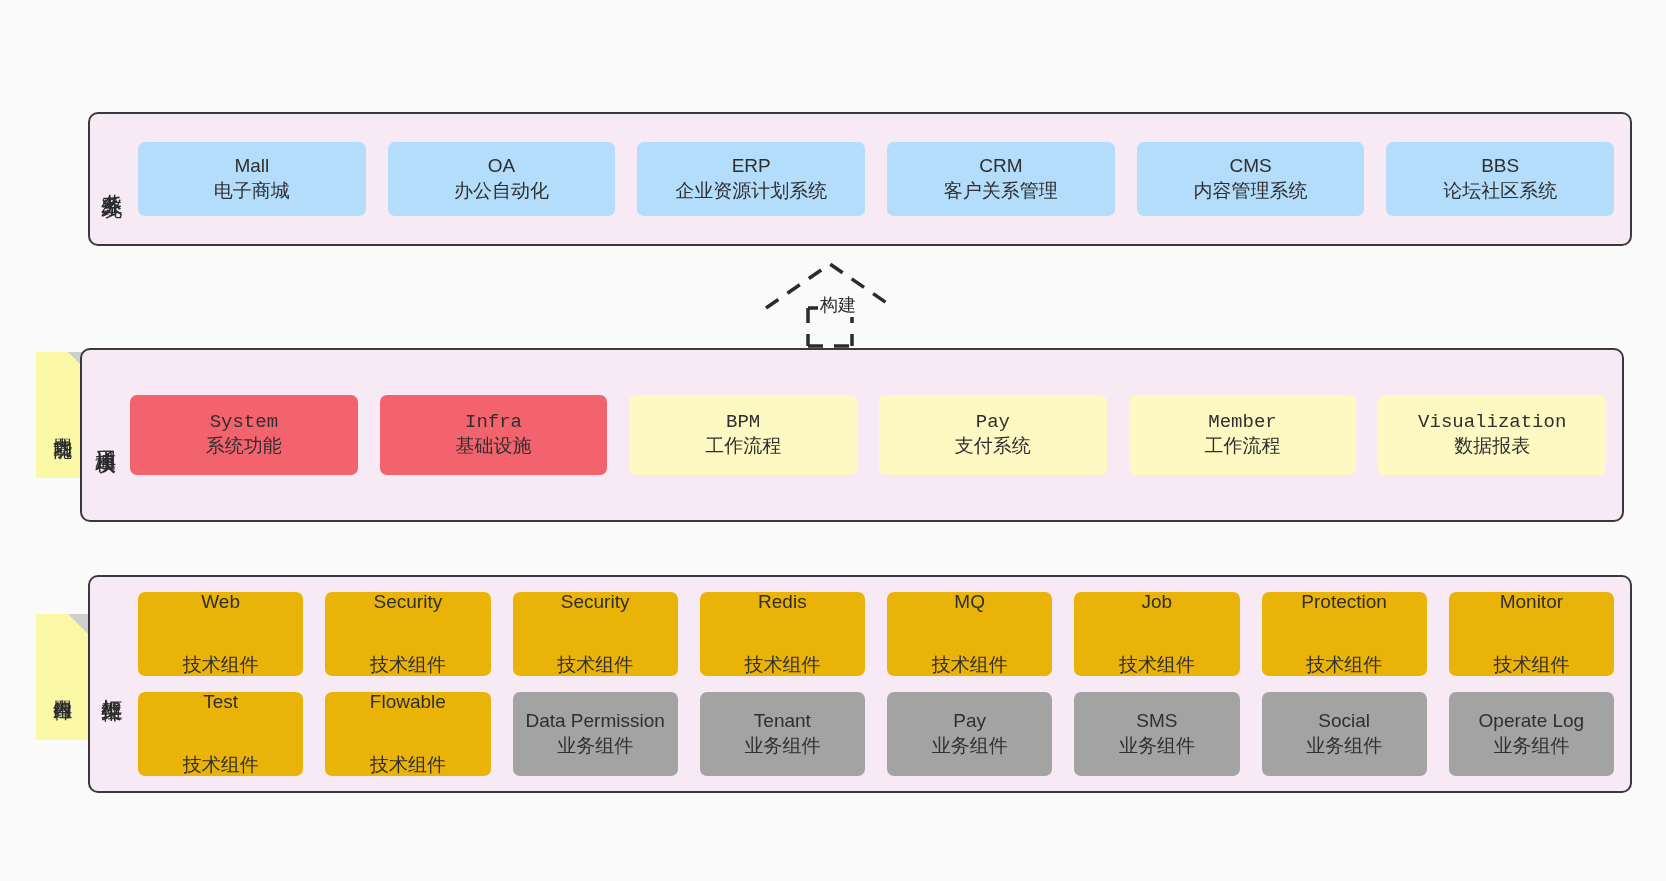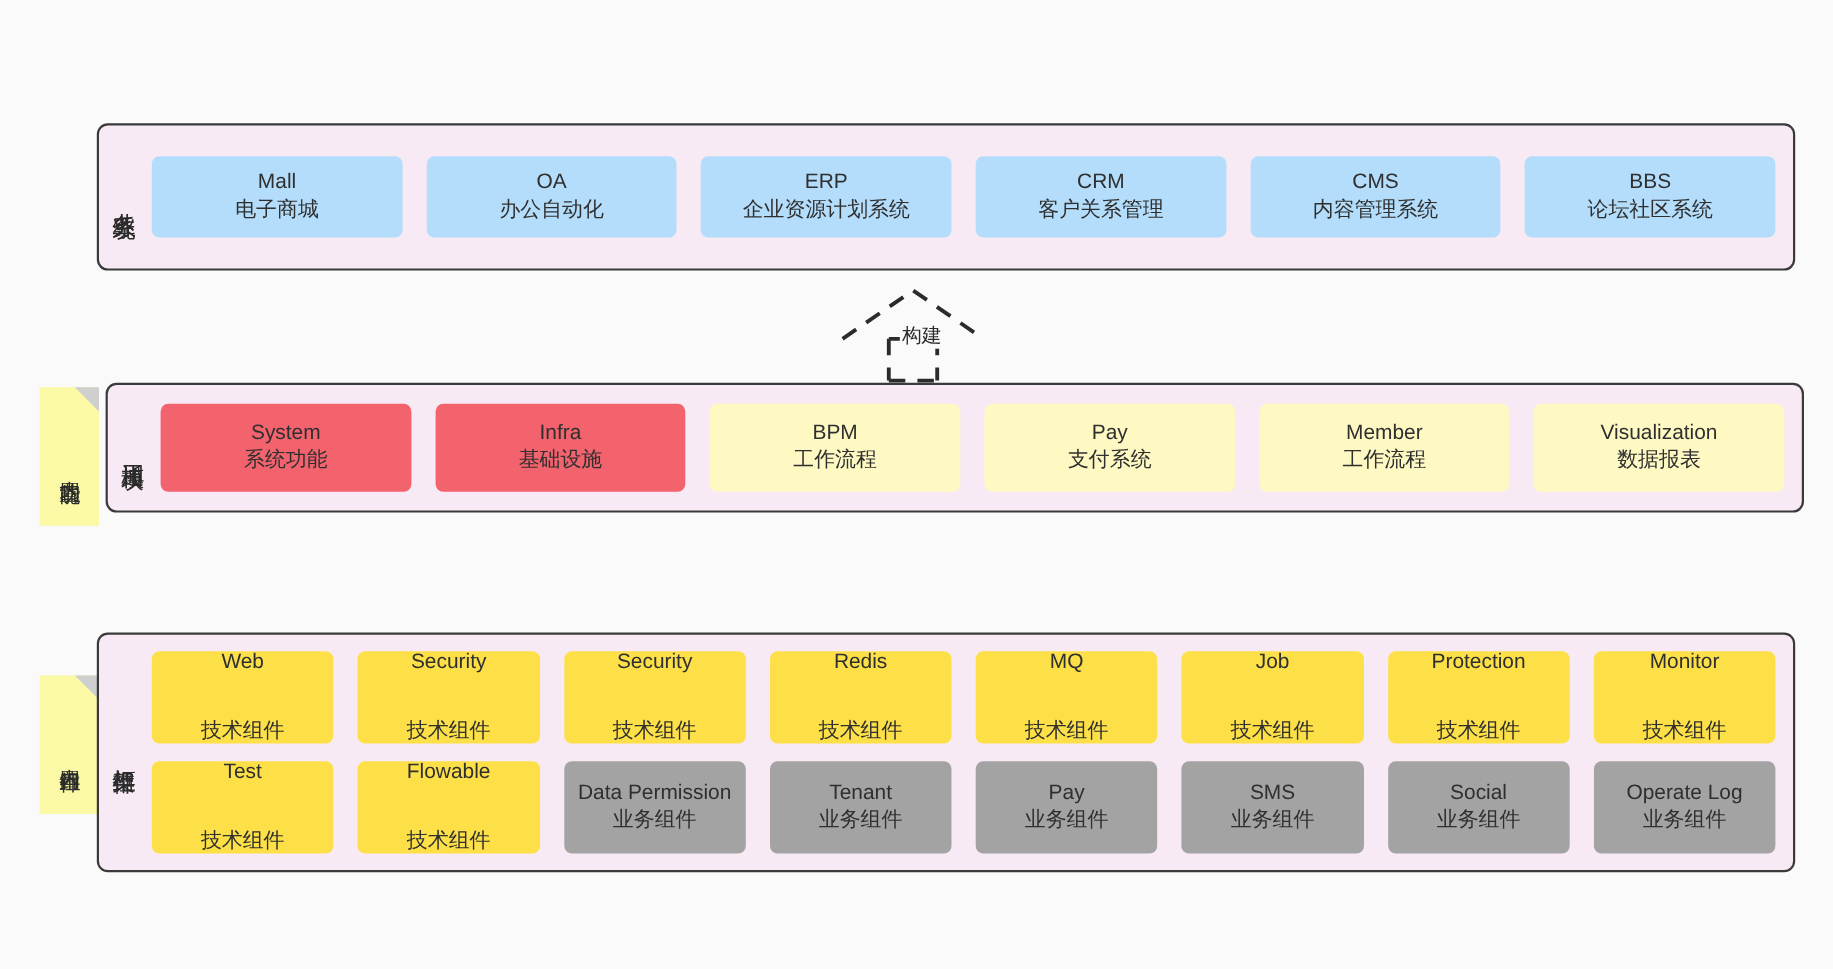--- a/index.html
+++ b/index.html
@@ -63,28 +63,28 @@
     color:#2f2f2f;
     padding:6px 4px;
   }
   .card .t1 { display:block; }
   .card .t2 { display:block; }
 
   
   .c-blue       { background:#b3ddfb; }
   .c-red        { background:#f2636e; }
   .c-pink       { background:#fef9c3; }
-  .c-green      { background:#fde047;gap:38px; }
+  .c-green      { background:#eab308;gap:38px; }
   .c-lightgreen { background:#a3a3a3; }
 
   
   #layer-business { left:88px;  top:112px; width:1544px; height:134px; }
   #layer-business .card { height:74px; }
 
-  #layer-common   { left:96px;  top:348px; width:1544px; height:118px; }
+  #layer-common   { left:80px;  top:348px; width:1544px; height:174px;font-family:Liberation Mono, monospace; }
   #layer-common .card { height:80px; }
 
   #layer-framework{ left:88px;  top:575px; width:1544px; height:218px; }
   #layer-framework .card { height:84px; }
 
   
   .note {
     position:absolute;
     width:54px;
     background:#fbf8a6;

